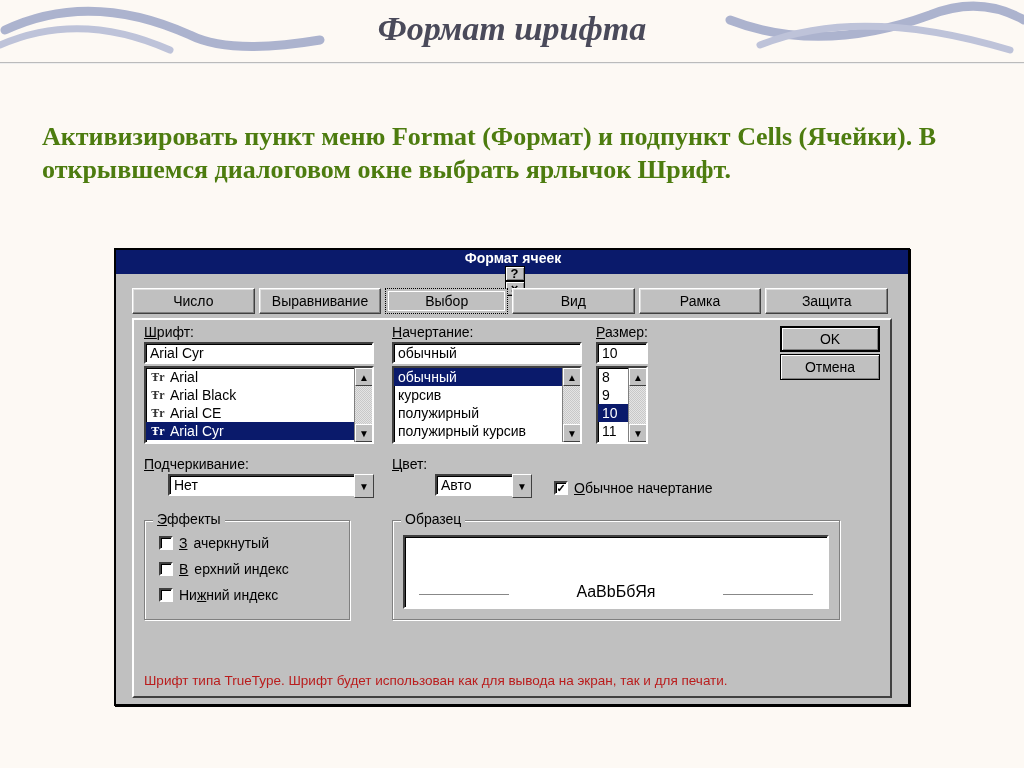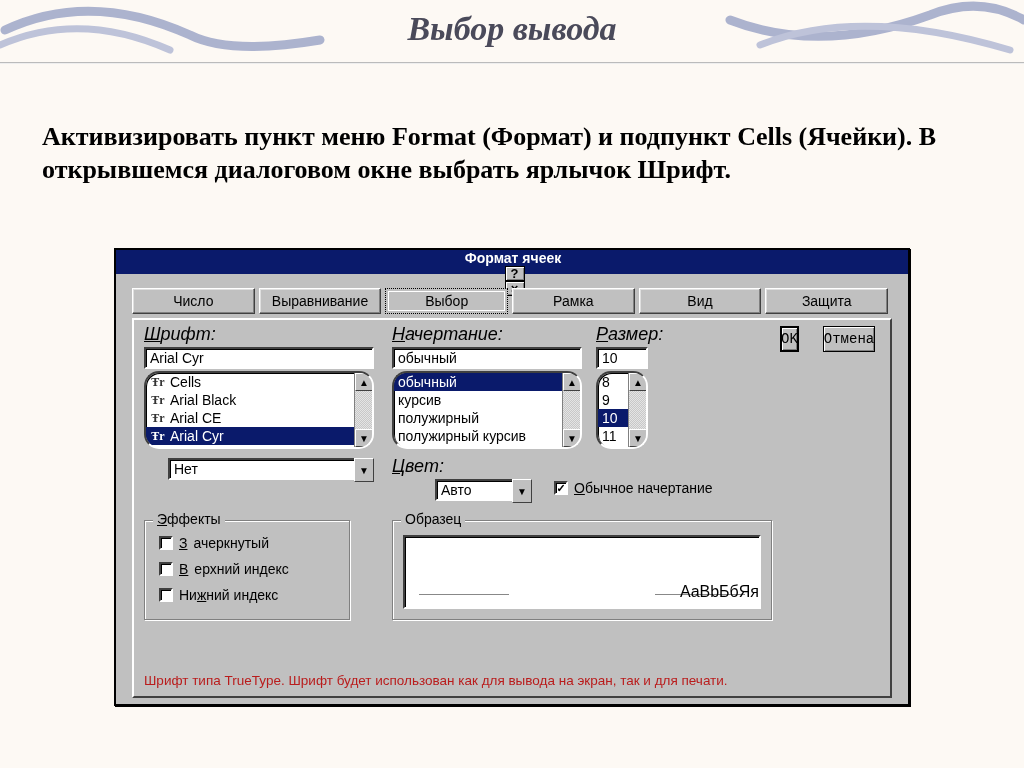--- a/index.html
+++ b/index.html
@@ -19,21 +19,21 @@
   .slide-title {
     position:absolute; top:10px; left:0; width:1024px;
     text-align:center;
     font-style:italic; font-weight:bold;
     font-size:34px; color:#4a4a5a;
   }
   .hr { position:absolute; top:62px; left:0; width:1024px; height:2px;
         border-top:1px solid #bbb; border-bottom:1px solid #eee; }
   .body-text {
     position:absolute; top:120px; left:42px; width:940px;
-    font-size:26px; font-weight:bold; color:#000000; line-height:1.28;
+    font-size:26px; font-weight:bold; color:#4d7c0f; line-height:1.28;
   }
   
   .dialog {
     position:absolute; top:248px; left:114px; width:796px; height:458px;
     font-family: Tahoma, Arial, sans-serif; font-size:13px;
     border:2px solid #000;
     background:#c0c0c0;
     box-shadow: 1px 1px 0 #000;
   }
   .titlebar {
@@ -75,37 +75,37 @@
   
   .panel {
     margin:4px 6px 0 6px;
     height:380px;
     border-top:2px solid #fff; border-left:2px solid #fff;
     border-right:2px solid #404040; border-bottom:2px solid #404040;
     position:relative;
     padding:6px 10px 6px 10px;
   }
 
-  .lbl { font-size:18px; color:#000;font-style:italic; }
+  .lbl { font-size:14px; color:#000; }
   .underline-hotkey { text-decoration: underline; }
 
   .sunken-input {
     height:22px; background:#fff;
     border-top:2px solid #404040; border-left:2px solid #404040;
     border-right:2px solid #fff; border-bottom:2px solid #fff;
     box-shadow: inset 1px 1px 0 #000;
     padding:0 4px; font-size:14px; font-family: Arial, sans-serif;
     display:flex; align-items:center;
   }
   .listbox {
     background:#fff;
     border-top:2px solid #404040; border-left:2px solid #404040;
     border-right:2px solid #fff; border-bottom:2px solid #fff;
     box-shadow: inset 1px 1px 0 #000;
-    position:relative; overflow:hidden;border-radius:15px;
+    position:relative; overflow:hidden;
   }
   .listbox .items { position:absolute; top:0; left:0; right:18px; bottom:0;
                     font-size:14px; font-family: Arial, sans-serif; }
   .listbox .item { height:18px; padding:0 4px; display:flex; align-items:center; gap:4px;}
   .listbox .item.sel { background:#0a1a6b; color:#fff; }
   .tt-icon {
     display:inline-block; width:16px; text-align:center;
     font-family:"Times New Roman",serif; font-size:12px; color:#333;
     font-weight:bold;
   }
@@ -188,60 +188,60 @@
 </head>
 <body>
 
 <svg class="deco-top deco-stroke" viewBox="0 0 1024 70">
   <path d="M5 30 Q 90 -10 190 35 Q 230 55 320 40" stroke="#6b7ab0" stroke-width="9" fill="none" stroke-linecap="round"></path>
   <path d="M0 45 Q 80 10 170 50" stroke="#8b97c4" stroke-width="7" fill="none" stroke-linecap="round"></path>
   <path d="M730 20 Q 820 55 930 15 Q 980 -5 1024 20" stroke="#6b7ab0" stroke-width="9" fill="none" stroke-linecap="round"></path>
   <path d="M760 45 Q 860 5 1010 50" stroke="#8b97c4" stroke-width="7" fill="none" stroke-linecap="round"></path>
 </svg>
 
-<div class="slide-title">Выбор вывода</div>
+<div class="slide-title">Формат шрифта</div>
 <div class="hr"></div>
 <div class="body-text">Активизировать пункт меню Format (Формат) и подпункт Cells (Ячейки). В открывшемся диалоговом окне выбрать ярлычок Шрифт.</div>
 
 <div class="dialog">
   <div class="titlebar">
     <span>Формат ячеек</span>
     <span class="spacer"></span>
     <div class="tb-btn">?</div>
     <div class="tb-btn">×</div>
   </div>
 
   <div class="dlg-body">
 
     <div class="tabrow">
       <div class="tab">Число</div>
       <div class="tab">Выравнивание</div>
       <div class="tab active">Выбор</div>
+      <div class="tab">Вид</div>
       <div class="tab">Рамка</div>
-      <div class="tab">Вид</div>
       <div class="tab">Защита</div>
     </div>
 
     <div class="panel">
 
-      <div style="position:absolute; top:6px; right:10px; width:100px; display:flex; flex-direction:row; gap:24px;font-family:Liberation Mono, monospace;">
+      <div style="position:absolute; top:6px; right:10px; width:100px; display:flex; flex-direction:column; gap:2px;">
         <div class="btn default">OK</div>
         <div class="btn">Отмена</div>
       </div>
 
       <div style="position:absolute; top:4px; left:10px; width:230px;">
         <div class="lbl">
           <span class="underline-hotkey">Ш</span><span>рифт:</span>
         </div>
         <div class="sunken-input" style="margin-top:2px;">Arial Cyr</div>
         <div class="listbox" style="height:78px; margin-top:2px;">
           <div class="items">
             <div class="item">
                 <span class="tt-icon">Ŧr</span>
-                <span>Cells</span>
+                <span>Arial</span>
               </div>
             <div class="item">
                 <span class="tt-icon">Ŧr</span>
                 <span>Arial Black</span>
               </div>
             <div class="item">
                 <span class="tt-icon">Ŧr</span>
                 <span>Arial CE</span>
               </div>
             <div class="item sel">
@@ -291,20 +291,23 @@
           </div>
           <div class="vscroll">
             <div class="sb-btn">▲</div>
             <div class="sb-track"></div>
             <div class="sb-btn">▼</div>
           </div>
         </div>
       </div>
 
       <div style="position:absolute; top:136px; left:10px; width:230px;">
+        <div class="lbl">
+          <span class="underline-hotkey">П</span>одчеркивание:
+        </div>
         <div class="combo" style="margin-top:2px;padding-left:24px;">
           <div class="sunken-input">Нет</div>
           <div class="drop">▼</div>
         </div>
       </div>
 
       <div style="position:absolute; top:136px; left:258px; width:140px;">
         <div class="lbl">
           <span class="underline-hotkey">Ц</span>вет:
         </div>
@@ -336,25 +339,25 @@
             <span class="underline-hotkey">В</span>
               <span>ерхний индекс</span>
           </div>
           <div class="chk">
             <div class="box"></div>
             <span>Ни<span class="underline-hotkey">ж</span>ний индекс</span>
           </div>
         </div>
       </div>
 
-      <div class="groupbox" style="top:200px; left:258px; width:380px; height:100px;">
+      <div class="groupbox" style="top:200px; left:258px; width:448px; height:100px;">
         <div class="legend">Образец</div>
         <div class="preview-box" style="top:14px; left:10px; right:10px; bottom:10px;">
           <div class="preview-line" style="left:14px; width:90px;"></div>
           <div class="preview-line" style="right:14px; width:90px;"></div>
-          <div style="position:absolute; bottom:6px; width:100%; text-align:right; font-family:Arial; font-size:16px;">AaBbБбЯя</div>
+          <div style="position:absolute; bottom:6px; width:100%; text-align:center; font-family:Arial; font-size:16px;">AaBbБбЯя</div>
         </div>
       </div>
 
       <div class="footer-text">Шрифт типа TrueType. Шрифт будет использован как для вывода на экран, так и для печати.</div>
     </div>
   </div>
 </div>
 
 </body></html>

